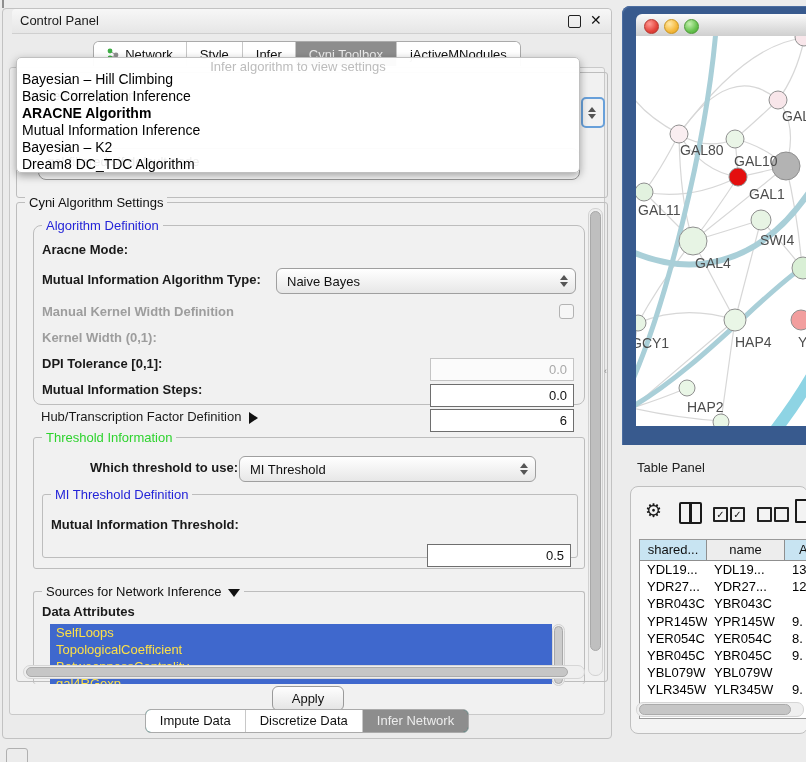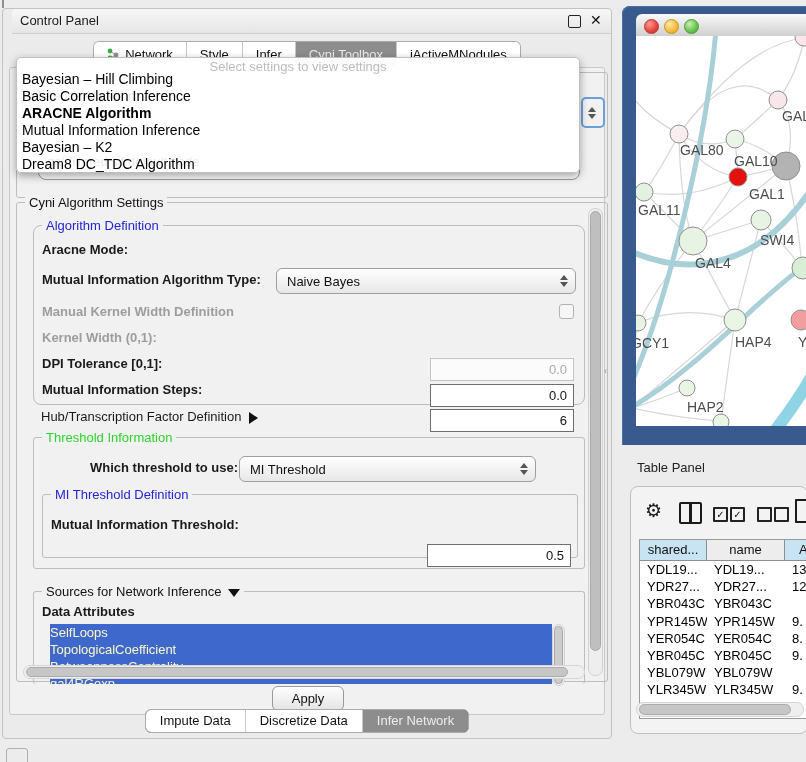--- a/index.html
+++ b/index.html
@@ -54,21 +54,21 @@
   .combo-sliver{left:581px;top:97px;width:20px;height:27px;border:2px solid #68a0da;border-radius:5px;background:#f2f2f2;z-index:6;display:flex;align-items:center;justify-content:center;}
 
   
   .vtrack{position:absolute;background:#eeeeee;border:1px solid #d2d2d2;border-radius:7px;}
   .vthumb{position:absolute;left:1px;right:1px;background:#bfbfbf;border:1px solid #a9a9a9;border-radius:6px;}
   .htrack{position:absolute;background:#efefef;border:1px solid #d6d6d6;border-radius:7px;}
   .hthumb{position:absolute;top:1px;bottom:1px;background:#c6c6c6;border:1px solid #ababab;border-radius:6px;}
 
   
   .attr-list{position:absolute;background:#fff;overflow:hidden;}
-  .attr-item{height:17px;line-height:17px;background:#3f68cd;color:#fef9c3;font-size:13px;white-space:nowrap;}
+  .attr-item{height:17px;line-height:17px;padding-left:6px;background:#3f68cd;color:#fde047;font-size:13px;white-space:nowrap;}
 
   .apply-btn{position:absolute;width:70px;height:23px;border:1px solid #9a9a9a;border-radius:6px;background:linear-gradient(#fefefe,#e4e4e4);font-size:13px;text-align:center;line-height:23px;color:#111;}
 
   .bot-tabs{position:absolute;left:0;right:0;top:700px;display:flex;justify-content:center;}
   .bot-bar{display:flex;height:22px;background:#0f766e;border:1px solid #aaa;border-radius:6px;overflow:hidden;}
   .bot-tab{padding:0 14px;font-size:13px;line-height:22px;color:#111;border-right:1px solid #c8c8c8;background:#fff;}
   .bot-tab:last-child{border-right:none;}
   .bot-tab.sel{background:#8d8d8d;color:#ececec;}
 
   
@@ -243,21 +243,21 @@
 
   <div class="abs hidden-combo"></div>
   <div class="abs combo-sliver">
     <span class="stepper">
         <span class="tri-up"></span>
         <span class="tri-dn"></span>
       </span>
   </div>
 
   <div class="abs popup">
-    <div class="ph">Select settings to view settings</div>
+    <div class="ph">Infer algorithm to view settings</div>
     <div class="ghost" style="left:10px;top:30px;">Inference Algorithm</div>
     <div class="ghost" style="left:30px;top:96px;">gal-filtered sif default node</div>
     <div class="dd-items" id="algo-items">
         <div class="dd-item">Bayesian – Hill Climbing</div>
         <div class="dd-item">Basic Correlation Inference</div>
         <div class="dd-item bold">ARACNE Algorithm</div>
         <div class="dd-item">Mutual Information Inference</div>
         <div class="dd-item">Bayesian – K2</div>
         <div class="dd-item">Dream8 DC_TDC Algorithm</div>
       </div>

